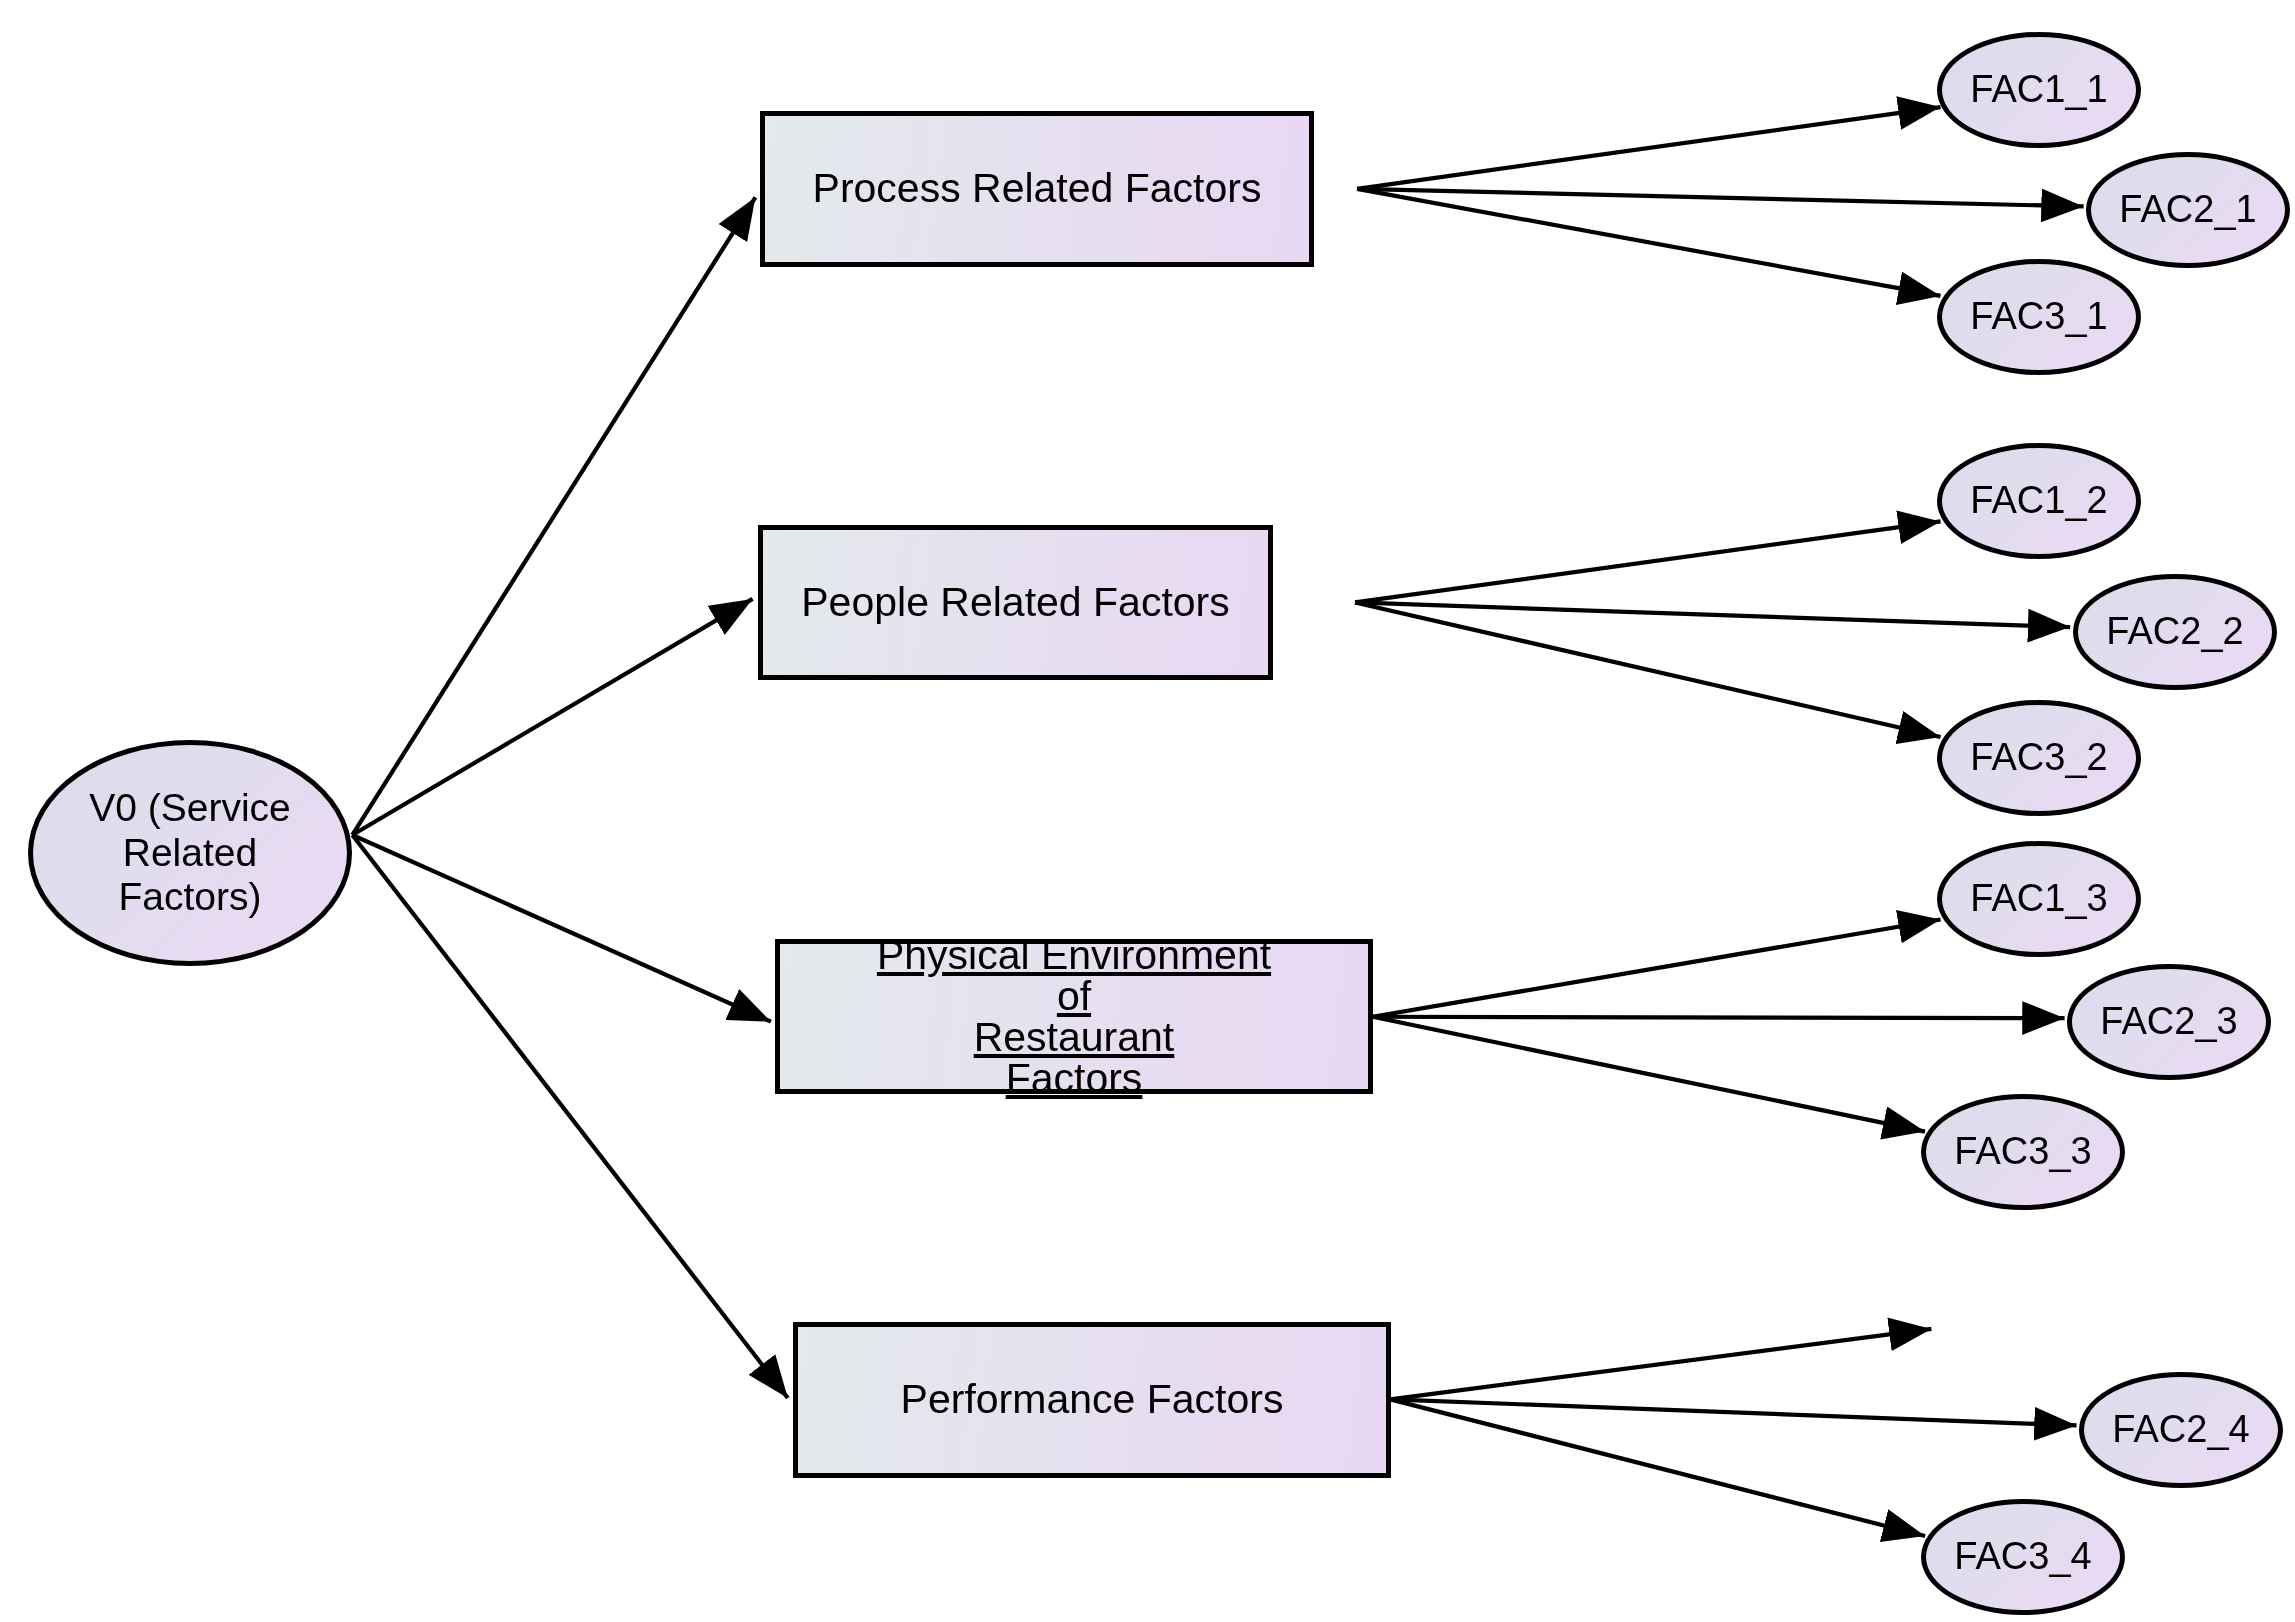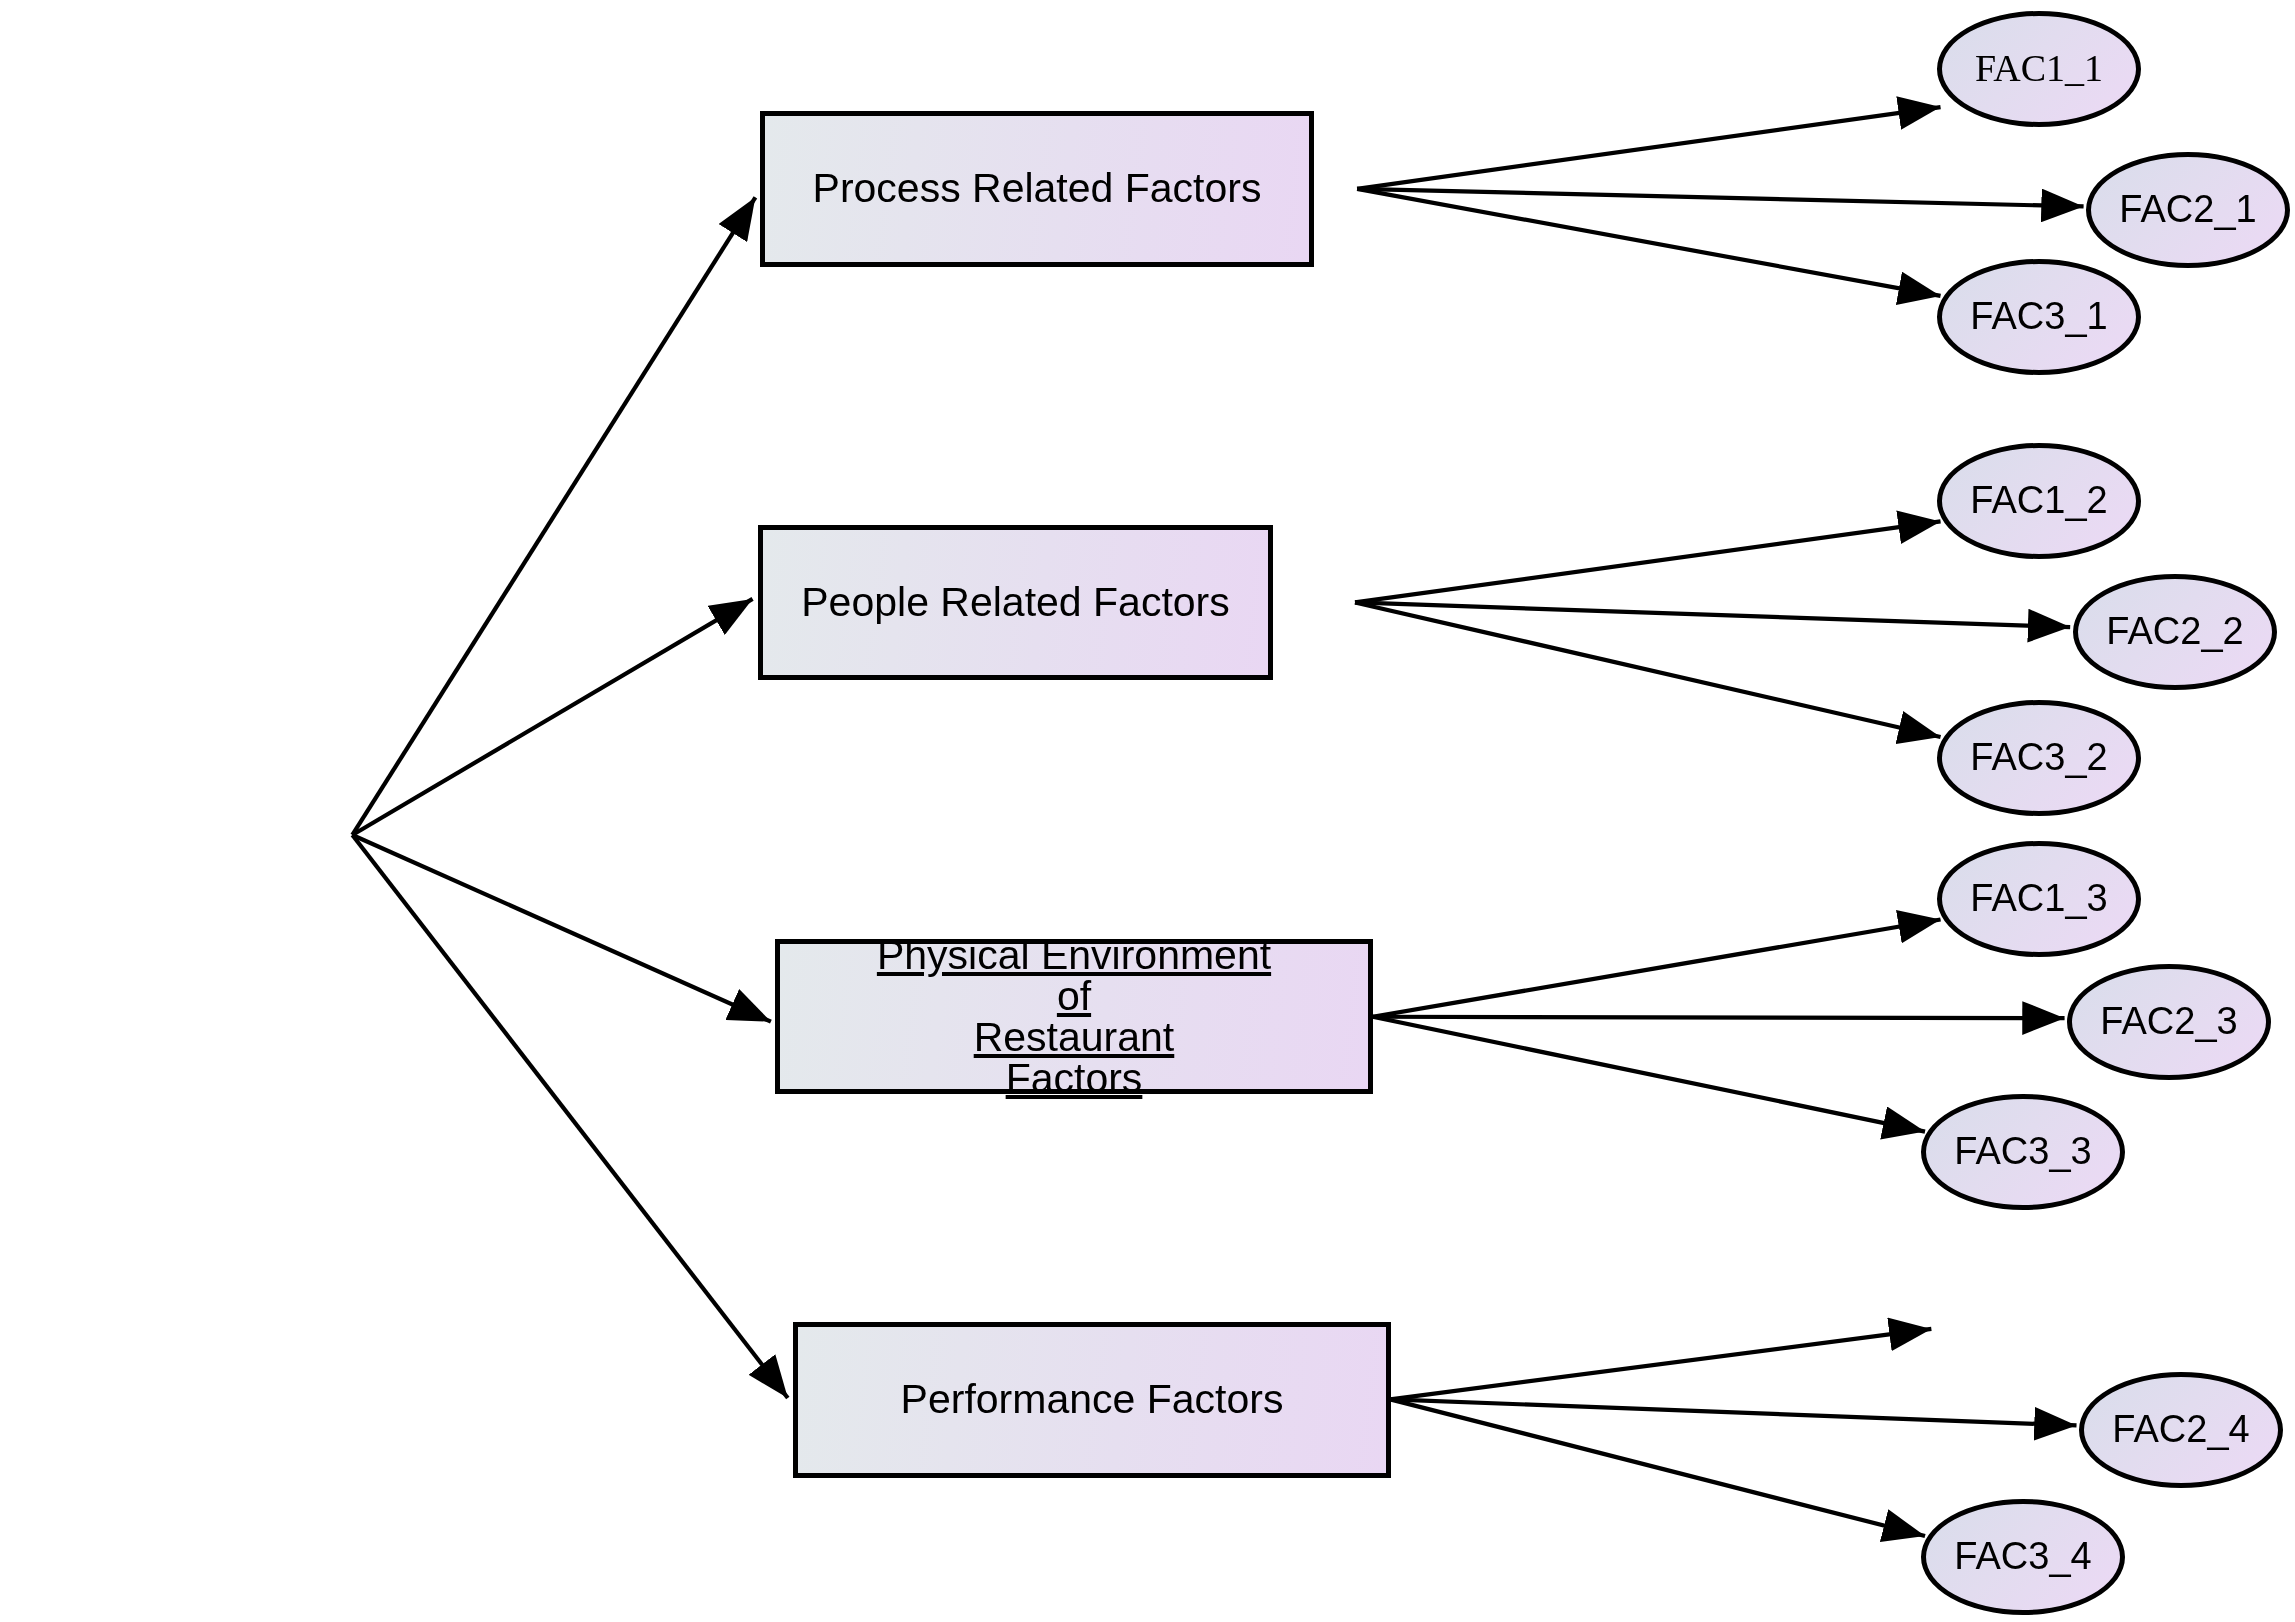--- a/index.html
+++ b/index.html
@@ -72,33 +72,36 @@
       <line x1="1948" y1="1443" x2="2754" y2="1305" marker-end="url(#arrow)"></line>
       <line x1="1948" y1="1443" x2="2930" y2="1445" marker-end="url(#arrow)"></line>
       <line x1="1948" y1="1443" x2="2732" y2="1606" marker-end="url(#arrow)"></line>
 
       <line x1="1973" y1="1986" x2="2741" y2="1886" marker-end="url(#arrow)"></line>
       <line x1="1973" y1="1986" x2="2947" y2="2023" marker-end="url(#arrow)"></line>
       <line x1="1973" y1="1986" x2="2732" y2="2180" marker-end="url(#arrow)"></line>
     </g>
   </svg>
 
+  <div class="node ellipse-node root-node" style="left:28px; top:740px; width:324px; height:226px;">V0 (Service
+Related
+Factors)</div>
 
   <div class="node rect-node" style="left:760px; top:111px; width:554px; height:156px;">Process Related Factors</div>
 
   <div class="node rect-node" style="left:758px; top:525px; width:515px; height:155px;text-align:center;">People Related Factors</div>
 
   <div class="node rect-node tight" style="left:775px; top:939px; width:598px; height:155px;text-decoration:underline;">Physical Environment
 of
 Restaurant
 Factors</div>
 
   <div class="node rect-node" style="left:793px; top:1322px; width:598px; height:156px;">Performance Factors</div>
 
-  <div class="node ellipse-node" style="left:1937px; top:11px; width:204px; height:116px;font-family:Liberation Serif, serif;">FAC1_1</div>
+  <div class="node ellipse-node" style="left:1937px; top:32px; width:204px; height:116px;">FAC1_1</div>
   <div class="node ellipse-node" style="left:2086px; top:152px; width:204px; height:116px;">FAC2_1</div>
   <div class="node ellipse-node" style="left:1937px; top:259px; width:204px; height:116px;">FAC3_1</div>
 
   <div class="node ellipse-node" style="left:1937px; top:443px; width:204px; height:116px;">FAC1_2</div>
   <div class="node ellipse-node" style="left:2073px; top:574px; width:204px; height:116px;">FAC2_2</div>
   <div class="node ellipse-node" style="left:1937px; top:700px; width:204px; height:116px;">FAC3_2</div>
 
   <div class="node ellipse-node" style="left:1937px; top:841px; width:204px; height:116px;">FAC1_3</div>
   <div class="node ellipse-node" style="left:2067px; top:964px; width:204px; height:116px;">FAC2_3</div>
   <div class="node ellipse-node" style="left:1921px; top:1094px; width:204px; height:116px;">FAC3_3</div>

